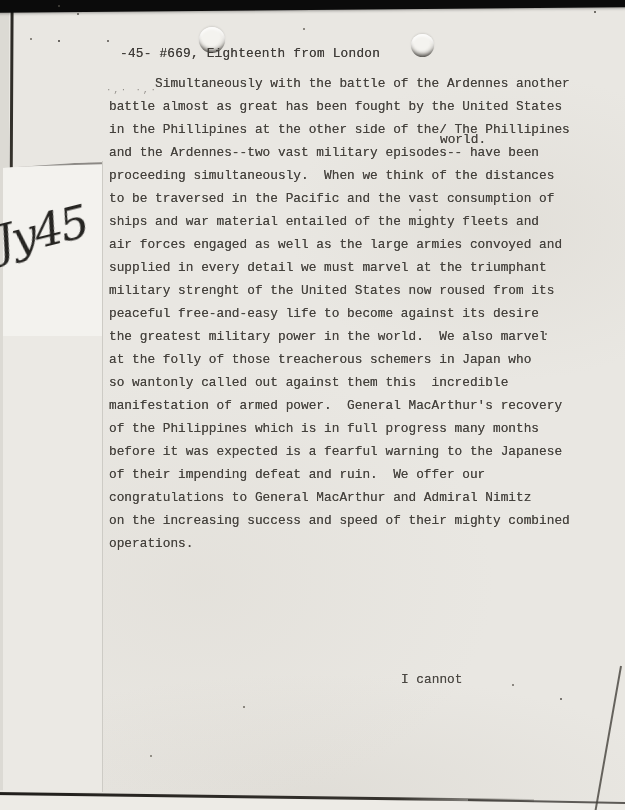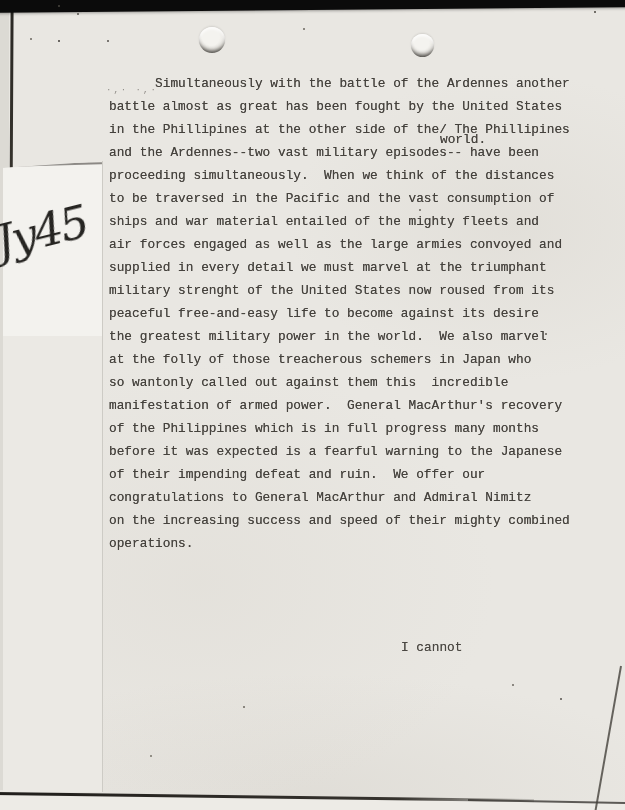--- a/index.html
+++ b/index.html
@@ -55,21 +55,21 @@
   .doc-header { position:absolute; left:120px; top:46px; font-size:12.8px;
     color:#3f3c38; letter-spacing:.2px; white-space:pre;
     text-shadow:0 0 .6px rgba(63,60,56,.8); }
   .smudge { position:absolute; left:106px; top:85px; font-size:9px;
     color:rgba(70,66,60,.55); letter-spacing:2px; }
   .typed-body { position:absolute; left:109px; top:72px; width:490px;
     font-size:12.8px; line-height:23px; white-space:pre; color:#45423d;
     text-shadow:0 0 .6px rgba(69,66,61,.75); }
   .inserted-word { position:absolute; left:440px; top:132px; font-size:12.8px;
     color:#45423d; text-shadow:0 0 .6px rgba(69,66,61,.75);font-family:Liberation Mono, monospace; }
-  .closing-line { position:absolute; left:401px; top:640px; font-size:12.8px;
+  .closing-line { position:absolute; left:401px; top:672px; font-size:12.8px;
     color:#4a4742; text-shadow:0 0 .6px rgba(74,71,66,.7); }
   
   .specks { position:absolute; left:0; top:0; width:2px; height:2px; background:transparent;
     box-shadow: 58px 5px 0 #4a4741, 77px 13px 0 #55524c, 30px 38px 0 #6b675f,
       58px 40px 0 #3f3c37, 107px 40px 0 #55524c, 303px 28px 0 #6b675f,
       594px 11px 0 #4a4741, 419px 209px 0 #6b675f, 545px 333px 0 #605d56,
       365px 423px 0 #77736a, 243px 706px 0 #6b675f, 560px 698px 0 #55524c,
       512px 684px 0 #6b675f, 150px 755px 0 #77736a; border-radius:50%; }
 </style>
 </head>
@@ -87,20 +87,21 @@
 
   <div class="hole hole-1"></div>
   <div class="hole hole-2"></div>
 
   <div class="slip">
     <div class="slip-bright"></div>
     <div class="slip-edge"></div>
   </div>
   <div class="annotation">Jy45</div>
 
+  <div class="doc-header">-45- #669, Eighteenth from London</div>
 
   <div class="smudge">·,· ·,·</div>
 
   <div class="typed-body">      Simultaneously with the battle of the Ardennes another
 battle almost as great has been fought by the United States
 in the Phillipines at the other side of the/ The Phillipines
 and the Ardennes--two vast military episodes-- have been
 proceeding simultaneously.  When we think of the distances
 to be traversed in the Pacific and the vast consumption of
 ships and war material entailed of the mighty fleets and

